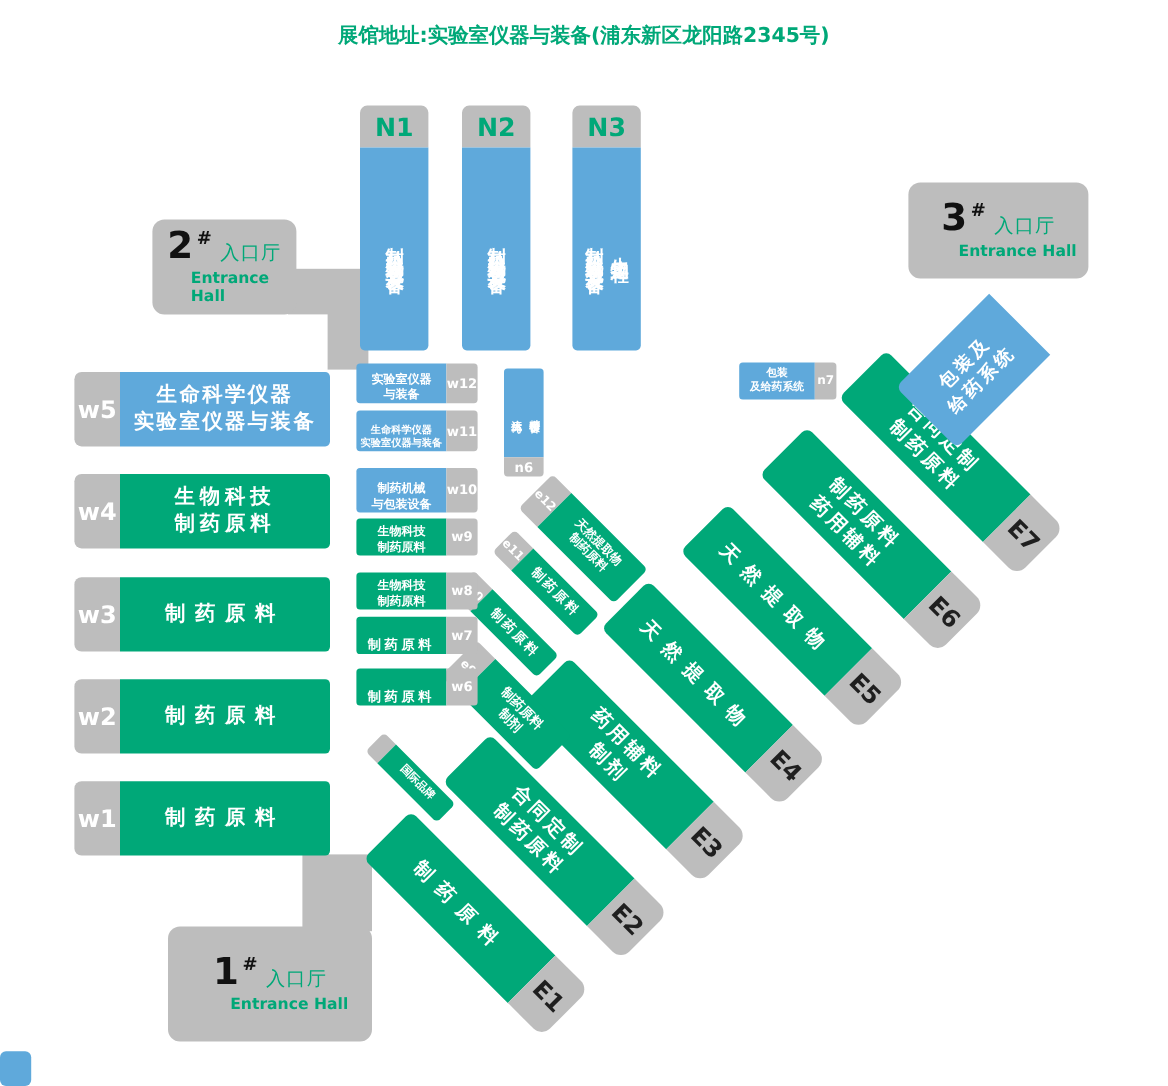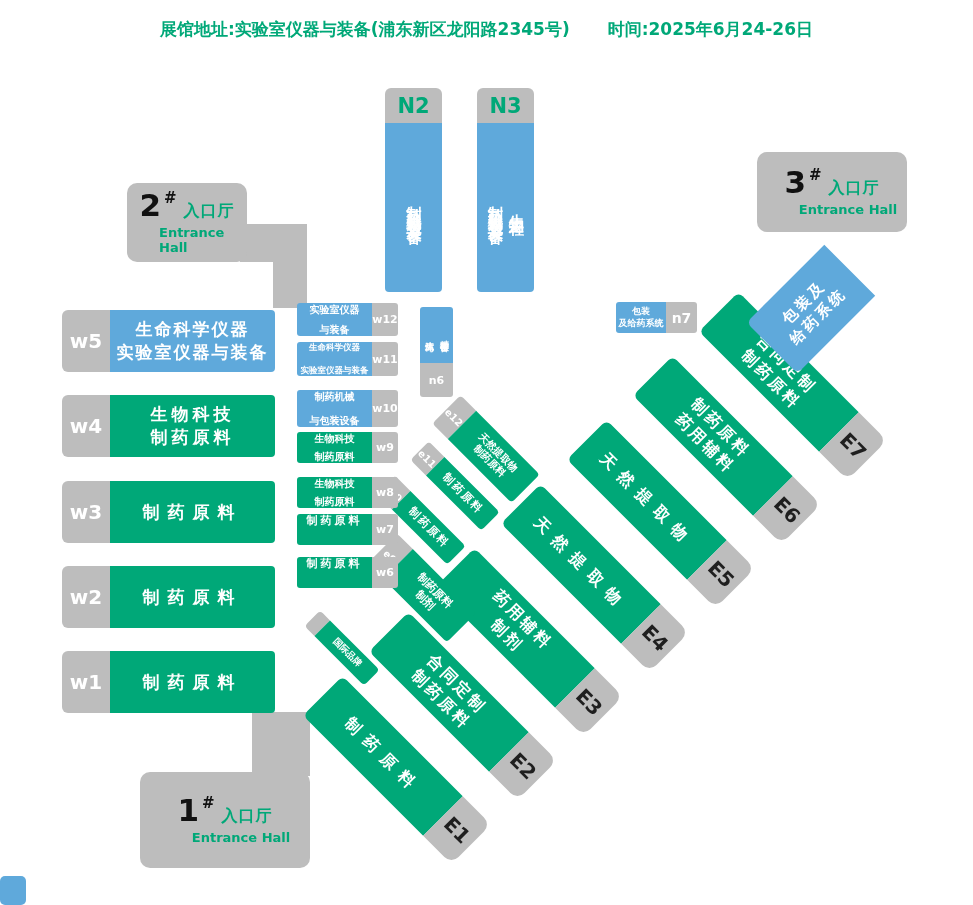--- a/index.html
+++ b/index.html
@@ -26,52 +26,52 @@
                justify-content:center; color:var(--green); font-weight:bold; font-size:21px; }
   .nhall .body{ flex:1; background:var(--blue); border-radius:0 0 4px 4px; display:flex; align-items:center; justify-content:center; }
   .vtext{ writing-mode:vertical-lr; text-orientation:upright; color:#fff; font-weight:bold; font-size:15px;
           letter-spacing:3px; text-align:center; }
   .vtext span{ display:block; }
   .vtext span + span{ margin-left:2px; }
 
   
   .whall{ position:absolute; left:62px; width:213px; height:62px; display:flex; }
   #w5{top:310px} #w4{top:395px} #w3{top:481px} #w2{top:566px} #w1{top:651px}
-  .whall .cap{ width:48px; background:var(--gray); border-radius:6px 0 0 6px; display:flex; align-items:center;
+  .whall .cap{ width:38px; background:var(--gray); border-radius:6px 0 0 6px; display:flex; align-items:center;
                justify-content:center; color:#fff; font-weight:bold; font-size:20px; }
   .whall .body{ flex:1; border-radius:0 4px 4px 0; display:flex; flex-direction:column; align-items:center;
                 justify-content:center; color:#fff; font-weight:bold; font-size:17px; line-height:1.35; }
   .whall .body span{ letter-spacing:2px; }
   #w4 .body span{ letter-spacing:4px; }
   #w3 .body span, #w2 .body span, #w1 .body span{ letter-spacing:8px; }
   .bg-blue{ background:var(--blue); } .bg-green{ background:var(--green); }
 
   
   .wsmall{ position:absolute; left:297px; width:101px; display:flex; }
   #ws12{top:303px;height:33px} #ws11{top:342px;height:34px} #ws10{top:390px;height:37px}
   #ws9{top:432px;height:31px} #ws8{top:477px;height:31px} #ws7{top:514px;height:31px} #ws6{top:557px;height:31px}
   .wsmall .body{ flex:1; border-radius:3px 0 0 3px; display:flex; flex-direction:column; align-items:center;
-                 justify-content:space-between; color:#fff; font-weight:bold; font-size:10px; line-height:1.3; text-align:center; }
+                 justify-content:flex-end; color:#fff; font-weight:bold; font-size:10px; line-height:1.3; text-align:center; }
   #ws11 .body{ font-size:8.5px; }
   #ws7 .body, #ws6 .body{ font-size:11px; }
   #ws7 .body span, #ws6 .body span{ letter-spacing:3px; }
   .wsmall .tab{ width:26px; background:var(--gray); border-radius:0 3px 3px 0; display:flex; align-items:center;
                 justify-content:center; color:#fff; font-weight:bold; font-size:11px; }
 
   
   #ns6{ position:absolute; left:420px; top:307px; width:33px; height:90px; display:flex; flex-direction:column; }
   #ns6 .body{ flex:1; background:var(--blue); border-radius:3px 3px 0 0; display:flex; align-items:center; justify-content:center; }
   #ns6 .vtext{ font-size:9px; letter-spacing:1px; }
-  #ns6 .tab{ height:34px; background:var(--gray); border-radius:0 0 3px 3px; display:flex; align-items:center;
+  #ns6 .tab{ height:16px; background:var(--gray); border-radius:0 0 3px 3px; display:flex; align-items:center;
              justify-content:center; color:#fff; font-weight:bold; font-size:11px; }
   #ns7{ position:absolute; left:616px; top:302px; width:81px; height:31px; display:flex; }
   #ns7 .body{ flex:1; background:var(--blue); border-radius:3px 0 0 3px; display:flex; flex-direction:column;
               align-items:center; justify-content:center; color:#fff; font-weight:bold; font-size:9px; line-height:1.25; }
-  #ns7 .tab{ width:31px; background:var(--gray); border-radius:0 3px 3px 0; display:flex; align-items:center;
-             justify-content:center; color:#fff; font-weight:bold; font-size:14px;text-align:center; }
+  #ns7 .tab{ width:18px; background:var(--gray); border-radius:0 3px 3px 0; display:flex; align-items:center;
+             justify-content:center; color:#fff; font-weight:bold; font-size:10px;text-align:center; }
 
   
   .ehall{ position:absolute; width:210px; height:56px; display:flex; transform:rotate(45deg); }
   #e1{left:292px;top:742px} #e2{left:358px;top:678px} #e3{left:424px;top:614px} #e4{left:490px;top:550px}
   #e5{left:556px;top:486px} #e6{left:622px;top:422px} #e7{left:688px;top:358px}
   .ehall .body{ flex:1; border-radius:6px 0 0 6px; display:flex; flex-direction:column; align-items:center;
                 justify-content:center; color:#fff; font-weight:bold; font-size:16px; line-height:1.35; }
   .ehall .body span{ letter-spacing:3px; }
   #e1 .body span, #e4 .body span, #e5 .body span{ letter-spacing:9px; }
   .ehall .cap{ width:40px; background:var(--gray); border-radius:0 10px 10px 0; display:flex; align-items:center;
@@ -98,33 +98,32 @@
 
   
   .entr{ position:absolute; background:var(--gray); border-radius:10px; display:flex; flex-direction:column;
          align-items:center; justify-content:center; }
   #ent2{ left:127px; top:183px; width:120px; height:79px; }
   #ent3{ left:757px; top:152px; width:150px; height:80px; }
   #ent1{ left:140px; top:772px; width:170px; height:96px; }
   .entr .row1{ display:flex; align-items:flex-start; gap:3px; }
   .entr .num{ font-size:31px; line-height:1; font-weight:bold; color:#111; }
   .entr .hash{ font-size:15px; line-height:1; margin-top:1px; font-weight:bold; color:#111; }
-  .entr .cn{ font-size:16px; font-weight:bold; color:var(--green); margin-top:11px; margin-left:4px; letter-spacing:1px; }
+  .entr .cn{ font-size:16px; font-weight:normal; color:var(--green); margin-top:11px; margin-left:4px; letter-spacing:1px; }
   .entr .en{ font-size:13px; font-weight:bold; color:var(--green); margin-top:3px;padding-left:32px; }
 
   #frag{ position:absolute; left:0; top:876px; width:26px; height:29px; background:var(--blue); border-radius:5px; }
 </style>
 </head>
 <body>
 
 <div id="stage">
 
   <div class="header">
     <span>展馆地址:实验室仪器与装备(浦东新区龙阳路2345号)</span>
-    <span>时间:2025年6月24-26日</span>
   </div>
 
   <div class="corr" id="corr2a"></div>
   <div class="corr" id="corr2b"></div>
   <div class="corr" id="corr1"></div>
 
   <div class="ehall" id="e1">
     <div class="body bg-green">
       <span>制药原料</span>
 
@@ -235,20 +234,29 @@
   </div>
   <div class="entr" id="ent1">
     <div class="row1">
       <span class="num">1</span>
       <span class="hash">#</span>
       <span class="cn">入口厅</span>
     </div>
     <div class="en">Entrance Hall</div>
   </div>
 
+  <div class="nhall" id="n1">
+    <div class="cap">N1</div>
+    <div class="body">
+      <div class="vtext">
+        <span>制药机械与包装设备</span>
+
+      </div>
+    </div>
+  </div>
   <div class="nhall" id="n2">
     <div class="cap">N2</div>
     <div class="body">
       <div class="vtext">
         <span>制药机械与包装设备</span>
 
       </div>
     </div>
   </div>
   <div class="nhall" id="n3">

